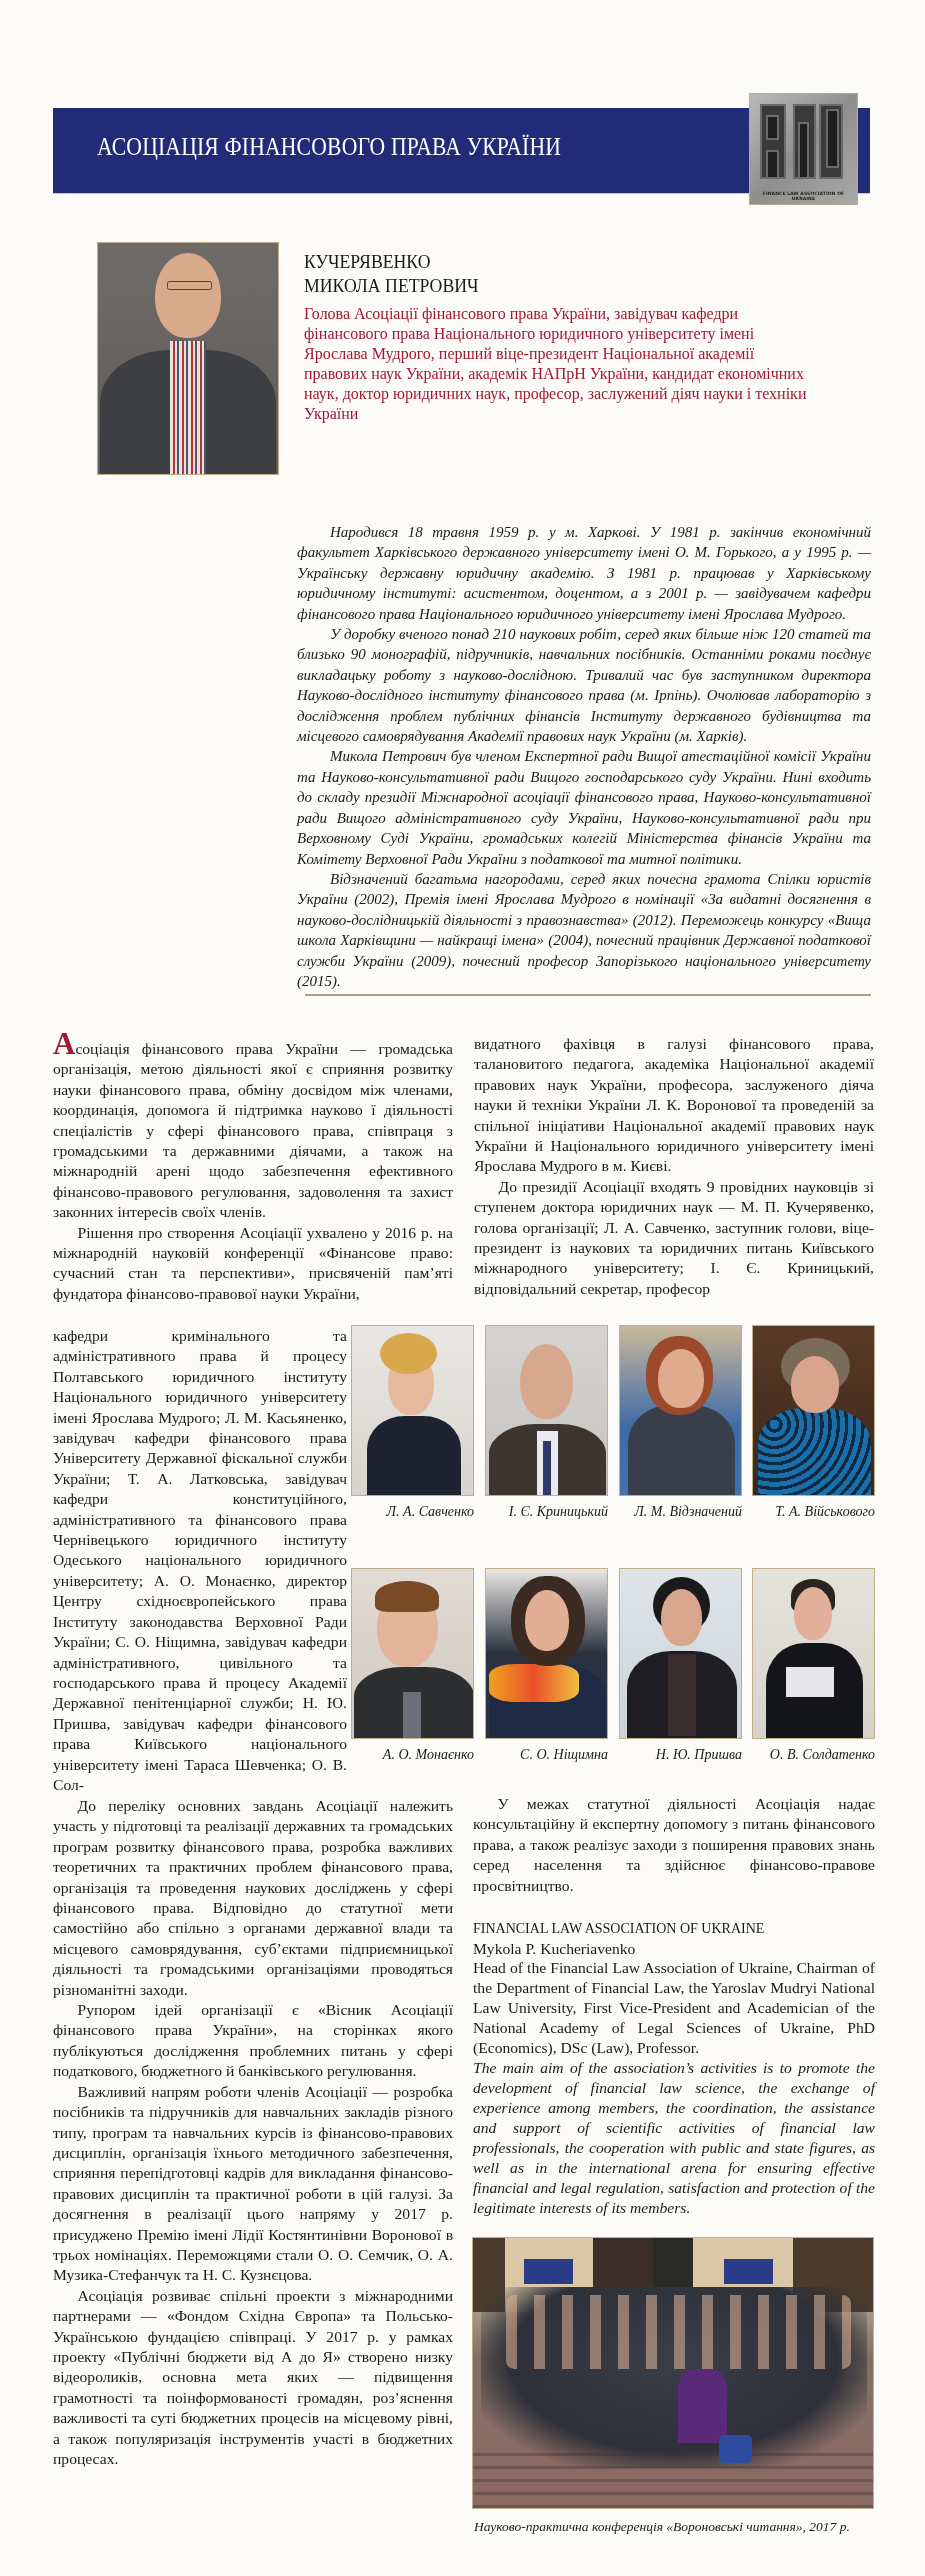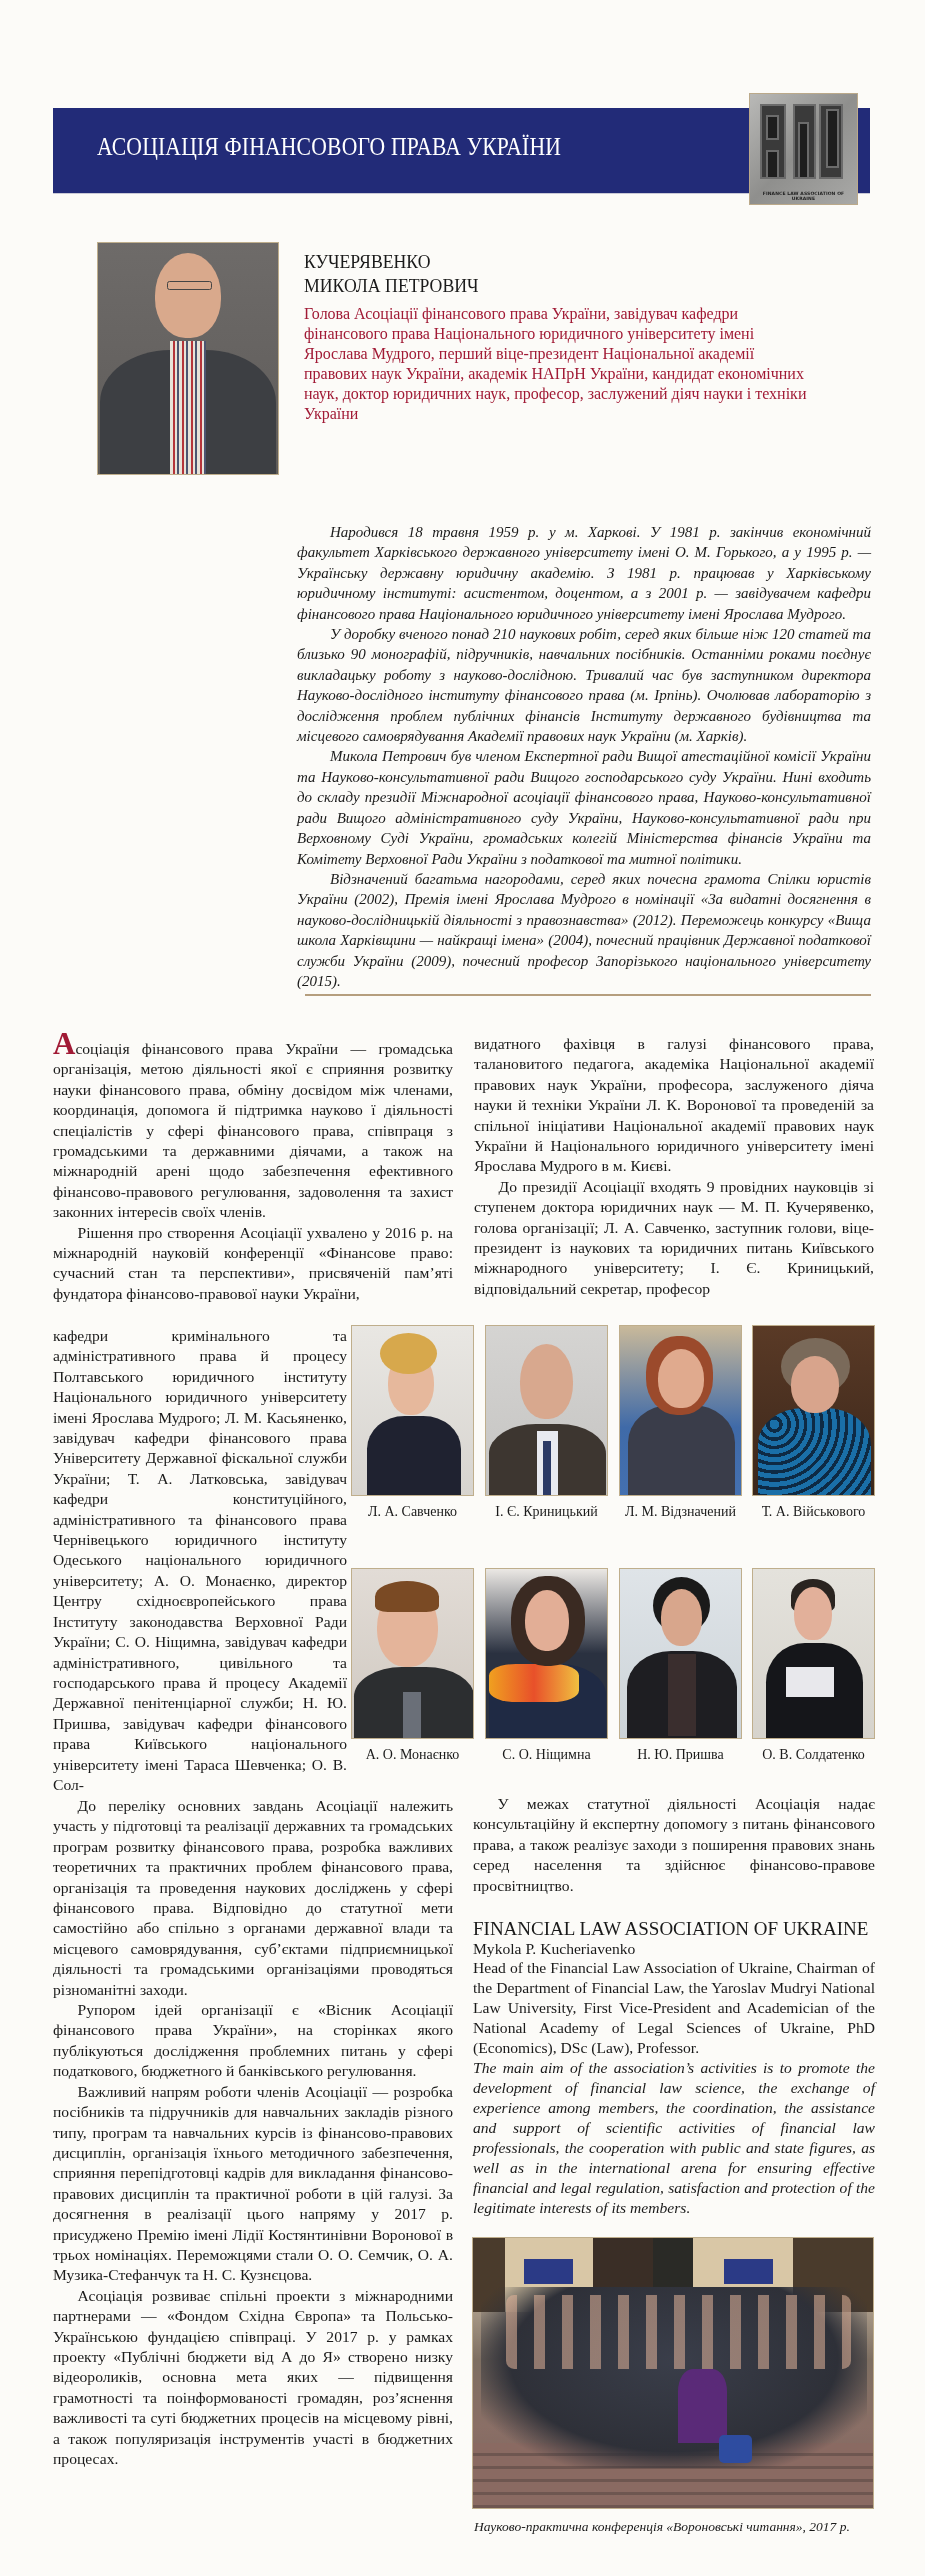--- a/index.html
+++ b/index.html
@@ -49,24 +49,24 @@
   .col-left-top { position:absolute; left:53px; top:1034px; width:400px; }
   .col-right-top { position:absolute; left:474px; top:1034px; width:400px; }
   .dropcap { color:#a11a35; font-size:31px; line-height:19.7px; font-weight:bold; }
   .no-indent { text-indent:0 !important; }
   .col-narrow { position:absolute; left:53px; top:1326px; width:294px; }
   .col-left-bottom { position:absolute; left:53px; top:1796px; width:400px; }
 
   .portraits-grid { position:absolute; left:351px; top:1325px; width:525px; }
   .pcard { position:absolute; width:123px; }
   .pcard .photo { width:123px; height:171px; border:1.6px solid #bfae8c; box-sizing:border-box; overflow:hidden; position:relative; }
-  .pcard .cap { margin-top:8.2px; font-size:14px; text-align:center; white-space:nowrap; }
+  .pcard .cap { margin-top:8.2px; font-style:italic; font-size:14px; text-align:right; white-space:nowrap; }
 
   .col-right-bottom { position:absolute; left:473px; top:1794px; width:402px; }
-  .en-heading { margin-top:23px; font-size:19px; line-height:19.7px; }
+  .en-heading { margin-top:23px; font-size:14px; line-height:19.7px; }
   .en-name { font-size:15.6px; line-height:19.7px; }
   .en-body { font-size:15.6px; line-height:20px; text-align:justify; }
   .en-italic { font-style:italic; font-size:15.6px; line-height:20px; text-align:justify; }
 
   .group-photo { position:absolute; left:472px; top:2237px; width:402px; height:272px; border:1.6px solid #bfae8c; box-sizing:border-box; overflow:hidden;
     background:linear-gradient(180deg,#9a8a76 0%,#b8a995 20%,#7e6f62 45%,#8a6f66 70%,#7a615a 100%); }
   .group-caption { position:absolute; left:474px; top:2519px; width:402px; font-style:italic; font-size:13.5px; white-space:nowrap; }
 </style>
 </head>
 <body>

